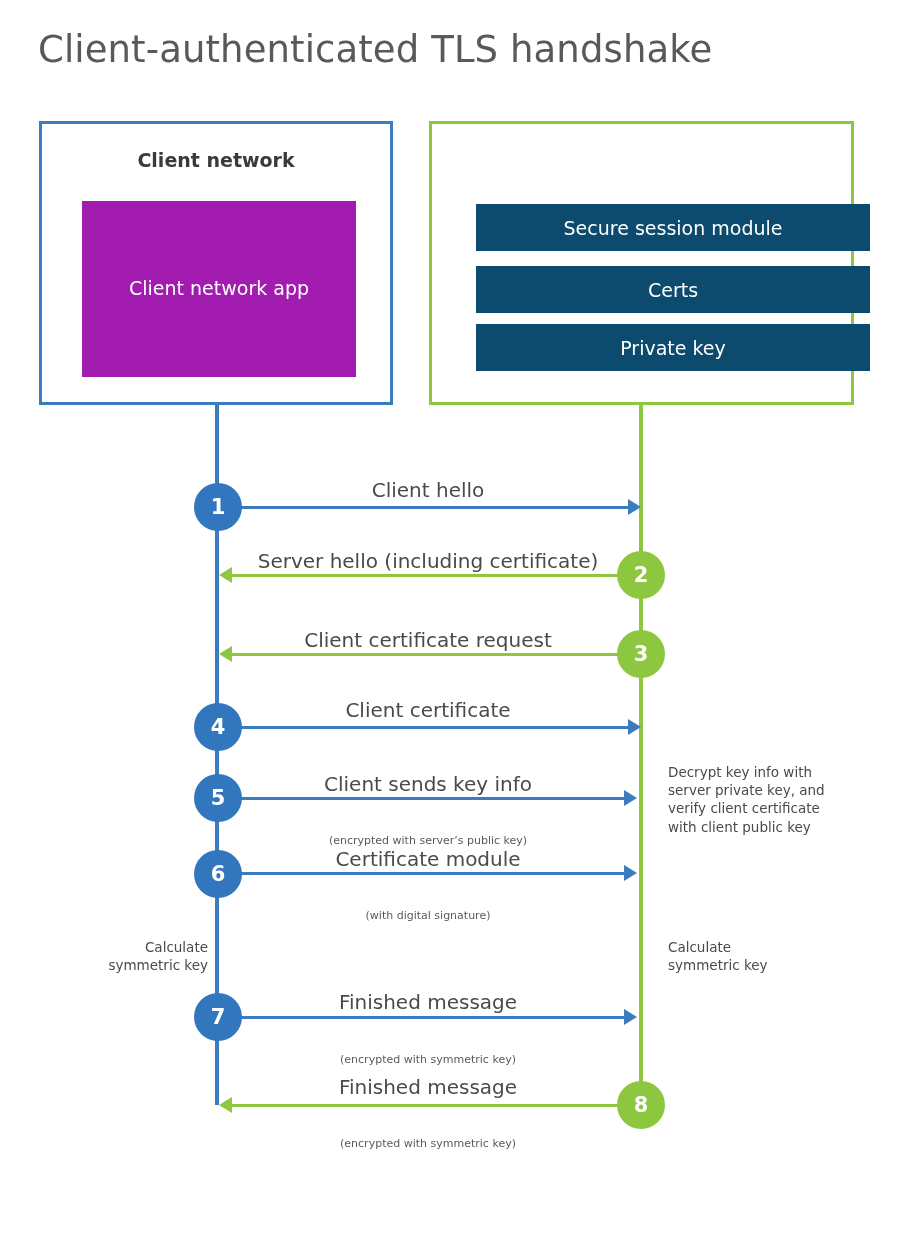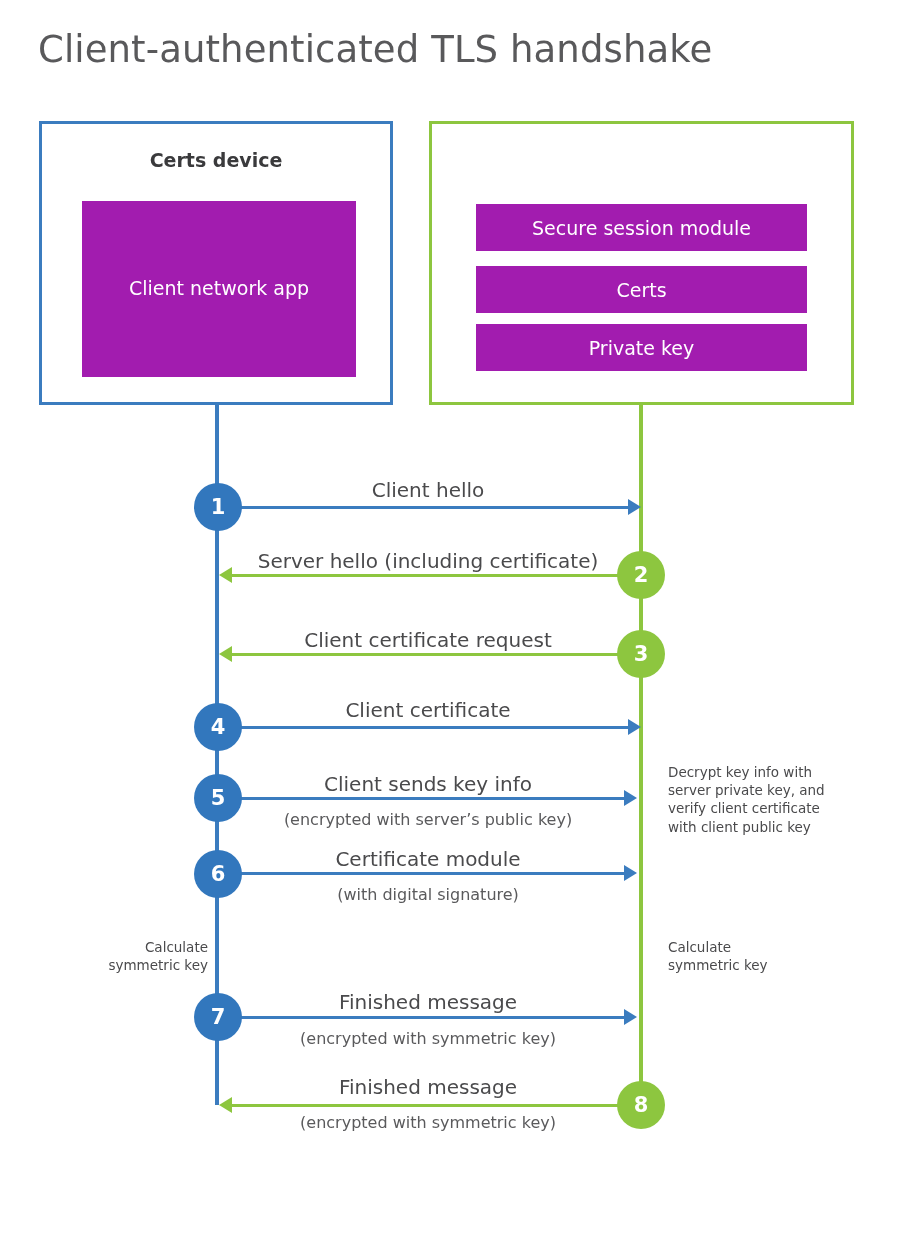--- a/index.html
+++ b/index.html
@@ -82,23 +82,23 @@
     font-size: 19px;
     line-height: 1.35;
     text-align: center;
     max-width: 180px;
   }
 
   
   .server-bar {
     position: absolute;
     left: 44px;
-    width: 331px;
+    width: 394px;
     height: 47px;
-    background: #a21caf;
+    background: #0c4a6e;
     display: flex;
     align-items: center;
     justify-content: center;
   }
   .server-bar-label {
     color: #ffffff;
     font-size: 19px;
   }
   .server-bar.b0 { top: 80px; }
   .server-bar.b1 { top: 142px; }
@@ -162,23 +162,24 @@
     text-align: center;
     color: #4a4a4c;
     font-size: 20px;
     white-space: nowrap;
     transform: translateX(-50%);
   }
   .msg-sublabel {
     position: absolute;
     text-align: right;
     color: #5a5a5c;
-    font-size: 16px;
+    font-size: 11px;
     white-space: nowrap;
     transform: translateX(-50%);
+    margin-top: 24px;
   }
 
   
   .side-note {
     position: absolute;
     color: #4a4a4c;
     font-size: 13.5px;
     line-height: 1.35;
   }
   .side-note.left-side {
@@ -191,21 +192,21 @@
   }
 </style>
 </head>
 <body>
 
 <div class="canvas">
 
   <div class="page-title">Client-authenticated TLS handshake</div>
 
   <div class="party-box client">
-    <div class="party-title">Certs device</div>
+    <div class="party-title">Client network</div>
     <div class="client-app">
       <div class="client-app-label">Client network app</div>
     </div>
   </div>
 
   <div class="party-box server">
     <div class="server-bar b0">
       <span class="server-bar-label">Secure session module</span>
     </div>
     <div class="server-bar b1">

